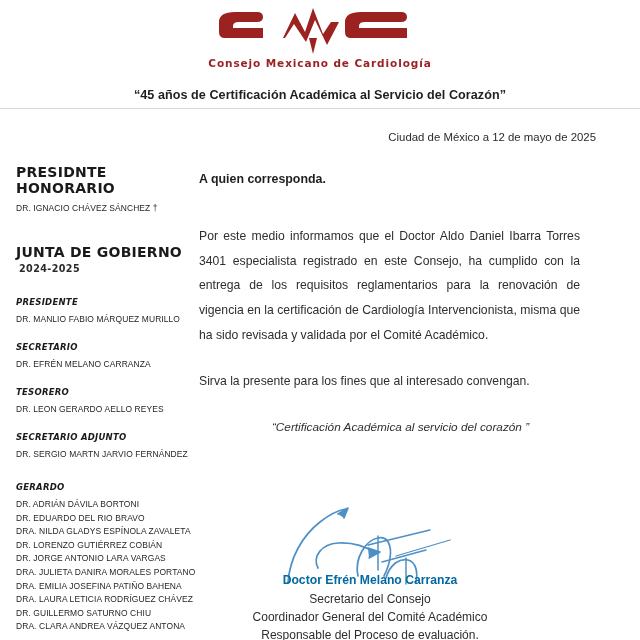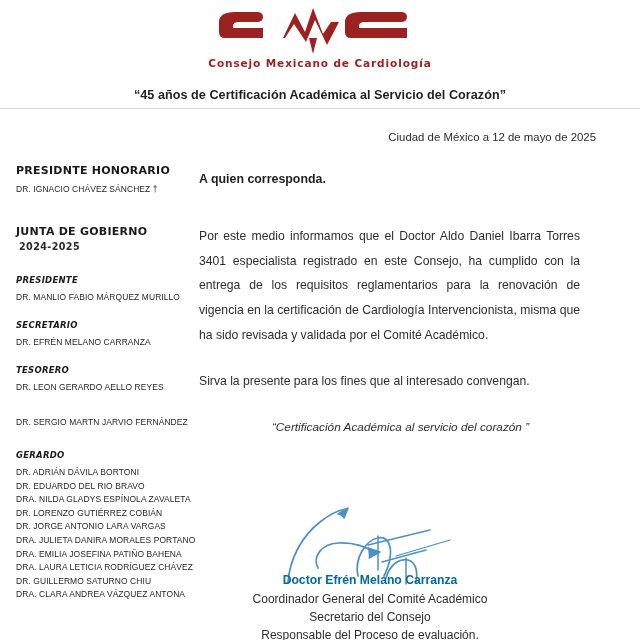--- a/index.html
+++ b/index.html
@@ -75,21 +75,21 @@
   }
 
   
   .sidebar {
     position: absolute;
     top: 164px;
     left: 16px;
     width: 176px;
   }
   .sb-heading {
-    font-size: 11px;
+    font-size: 14px;
     font-weight: 700;
     letter-spacing: 0.25px;
     color: #1a1a1a;
     font-family: "DejaVu Sans", sans-serif;
   }
   .sb-heading.italic { font-style: italic; font-size: 8.5px; }
   .sb-name {
     font-size: 9.2px;
     color: #1f1f1f;
     font-family: "Liberation Sans Narrow", "Liberation Sans", sans-serif;
@@ -237,20 +237,21 @@
     <div class="gap-sm"></div>
 
     <div class="sb-block">
       <div class="sb-heading italic">TESORERO</div>
       <div class="sb-name">DR. LEON GERARDO AELLO REYES</div>
     </div>
 
     <div class="gap-sm"></div>
 
     <div class="sb-block">
+      <div class="sb-heading italic">SECRETARIO ADJUNTO</div>
       <div class="sb-name">DR. SERGIO MARTN JARVIO FERNÁNDEZ</div>
     </div>
 
     <div class="gap-md"></div>
 
     <div>
       <div class="sb-heading italic">GERARDO</div>
       <div class="vocales-list">
         <div class="sb-name">DR. ADRIÁN DÁVILA BORTONI</div>
         <div class="sb-name">DR. EDUARDO DEL RIO BRAVO</div>
@@ -292,18 +293,18 @@
         <path d="M132 62 L176 50" stroke-width="1.4"></path>
         <path d="M136 78 C 140 64, 150 58, 158 60 C 166 62, 168 72, 166 82" stroke-width="1.7"></path>
         <path d="M156 58 L156 84" stroke-width="1.5"></path>
         <path d="M146 56 L200 40" stroke-width="1.3"></path>
       </g>
     </svg>
   </div>
 
   <div class="sig-block">
     <div class="sig-name">Doctor Efrén Melano Carranza</div>
+    <div class="sig-role">Secretario del Consejo</div>
     <div class="sig-role">Coordinador General del Comité Académico</div>
-    <div class="sig-role">Secretario del Consejo</div>
     <div class="sig-role">Responsable del Proceso de evaluación.</div>
   </div>
 
 </div>
 
 </body></html>

